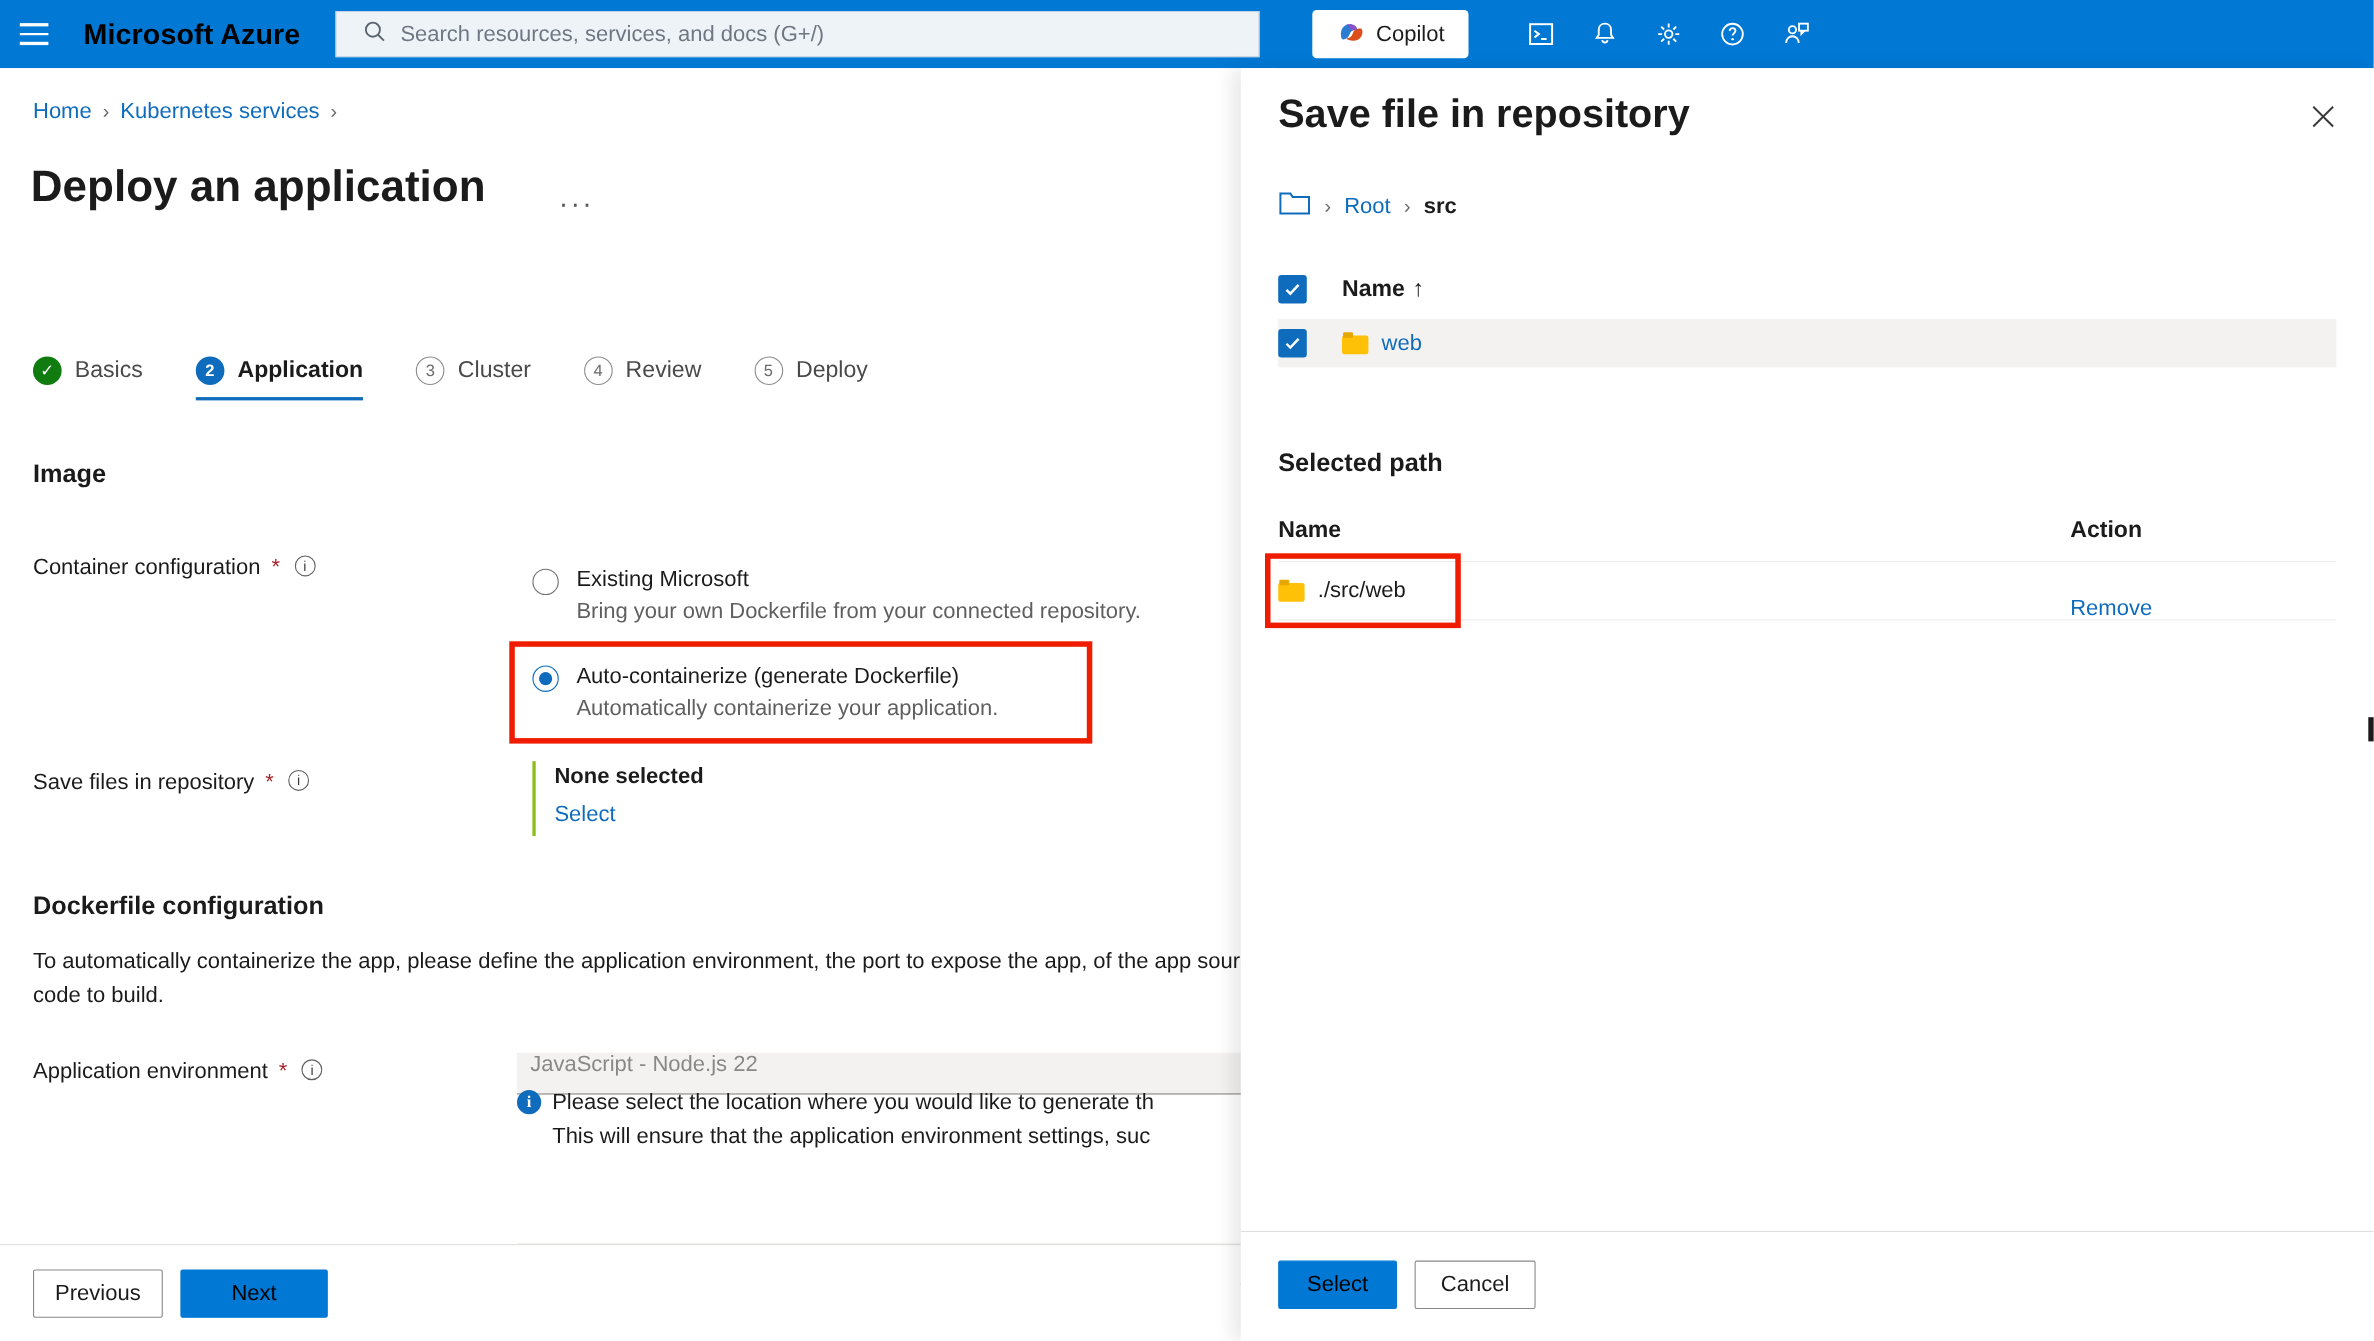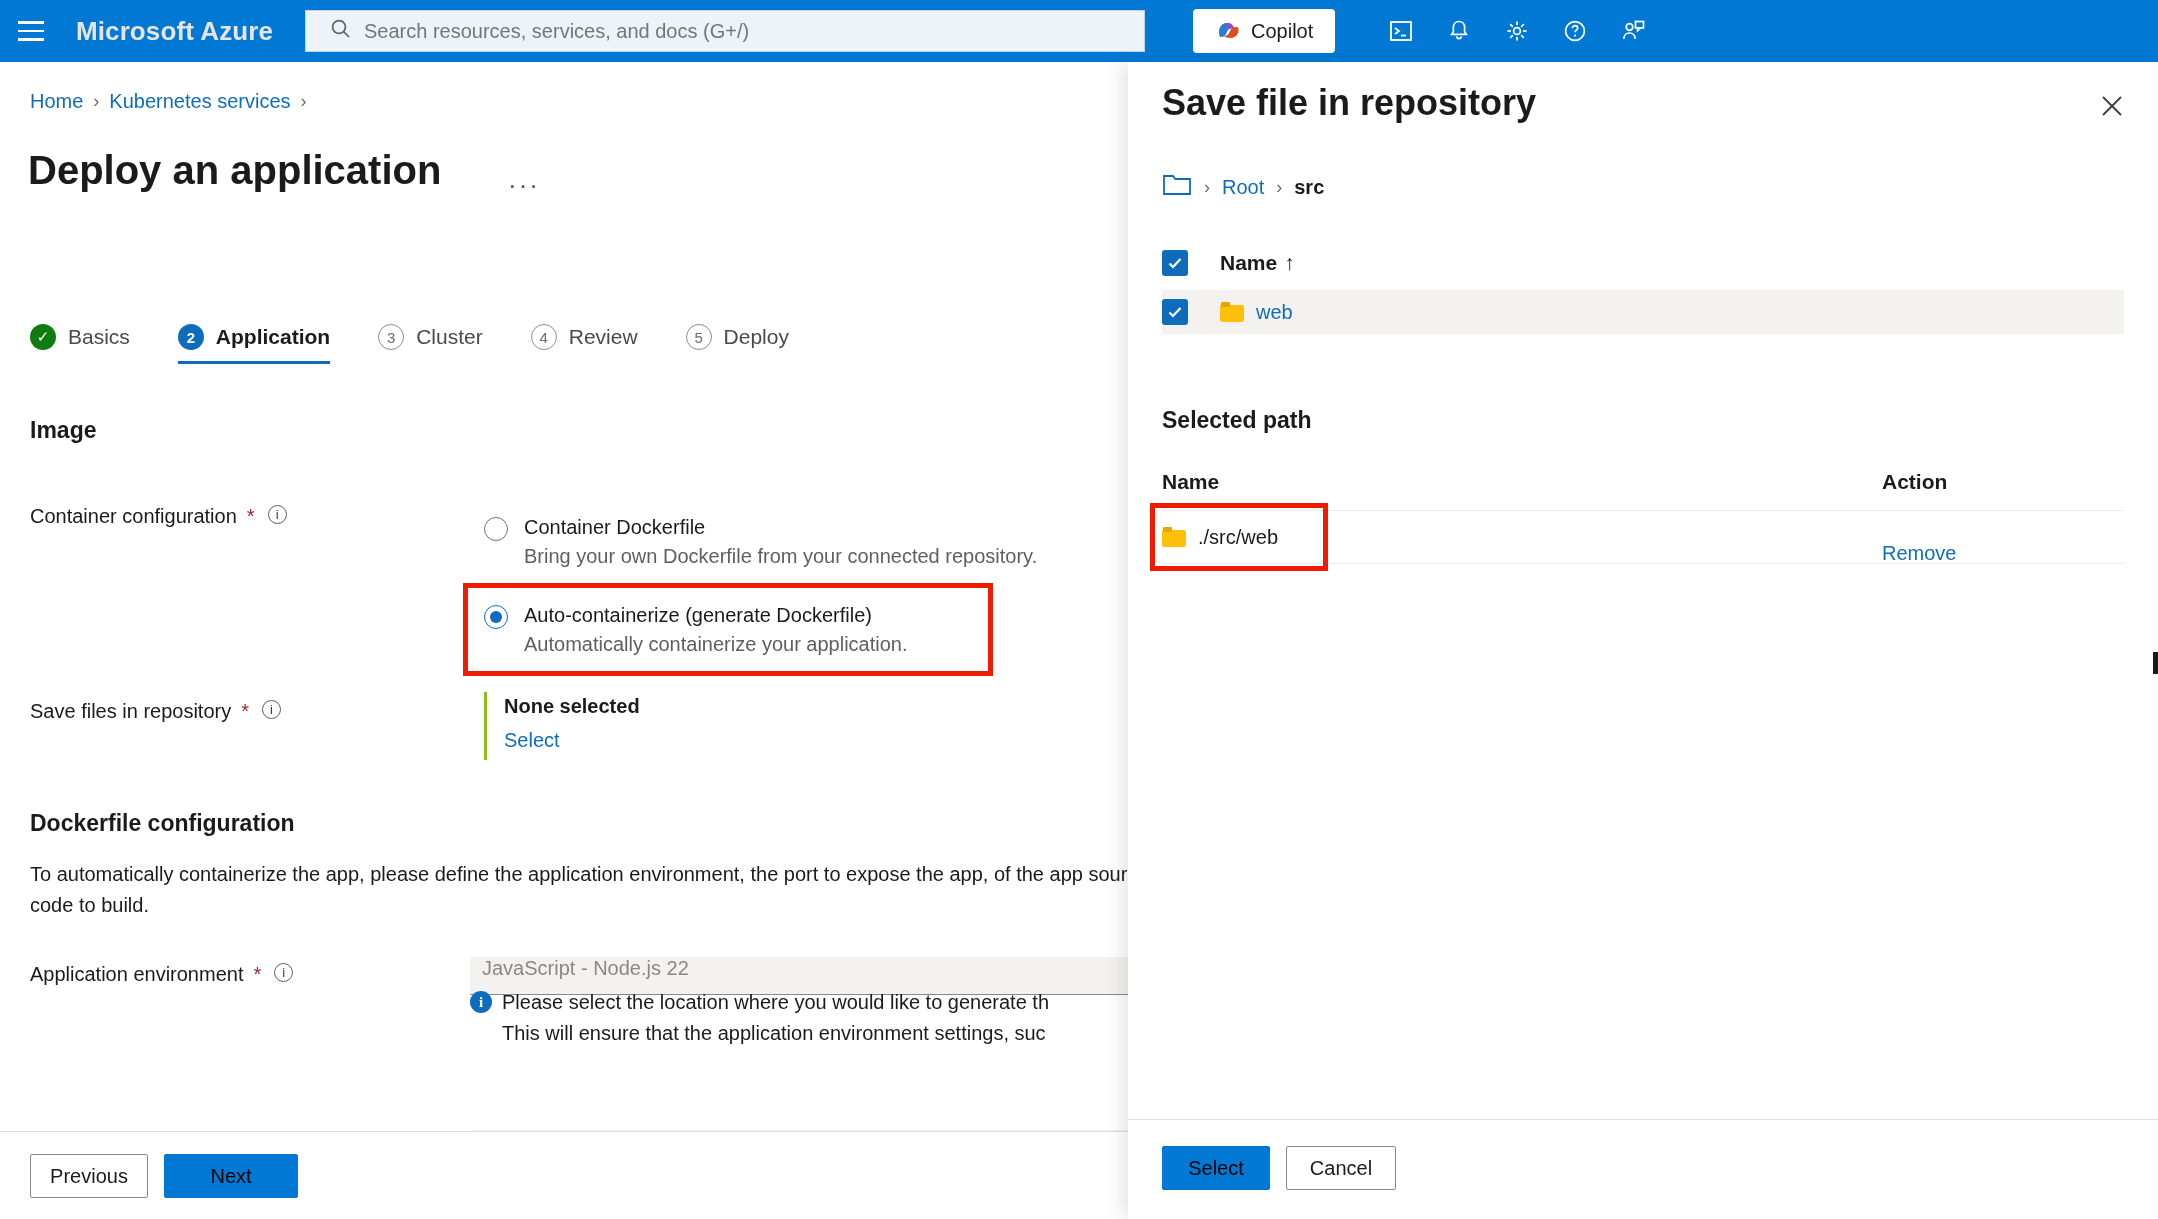--- a/index.html
+++ b/index.html
@@ -15,21 +15,21 @@
   #topnav {
     position: absolute; left: 0; top: 0; width: 2158px; height: 62px;
     background: #0078d4; display: flex; align-items: center;
   }
   .hamburger {
     width: 62px; height: 62px; display: flex; flex-direction: column;
     align-items: center; justify-content: center; gap: 6px; cursor: pointer;
   }
   .hamburger i { display:block; width: 26px; height: 2.5px; background: #fff; }
   .brand {
-    color: #e5e5e5; font-size: 26px; font-weight: 600; letter-spacing: .1px;
+    color: #000000; font-size: 26px; font-weight: 600; letter-spacing: .1px;
     padding: 0 22px 0 14px; white-space: nowrap;
   }
   .searchbox {
     width: 840px; height: 42px; background: #eef3f8; display: flex;
     align-items: center; padding: 0 24px; gap: 12px; margin-left: 10px;
     border: 1px solid #c3d3e3;
   }
   .searchbox .ph { color: #6f7782; font-size: 20px; }
   .copilot {
     margin-left: 48px; height: 44px; background: #fff; border-radius: 4px;
@@ -271,21 +271,21 @@
 
   <div class="lbl" style="top:443px">
     <span>Container configuration</span>
     <span class="req">*</span>
     <i class="iicon">i</i>
   </div>
 
   <div class="radio-opt" style="left:484px; top:452px; width:620px">
     <span class="radio-dot"></span>
     <span>
-      <div class="radio-title">Container Dockerfile</div>
+      <div class="radio-title">Existing Microsoft</div>
       <div class="radio-sub">Bring your own Dockerfile from your connected repository.</div>
     </span>
   </div>
 
   <div class="radio-opt" style="left:484px; top:540px; width:620px">
     <span class="radio-dot on"></span>
     <span>
       <div class="radio-title">Auto-containerize (generate Dockerfile)</div>
       <div class="radio-sub">Automatically containerize your application.</div>
     </span>

